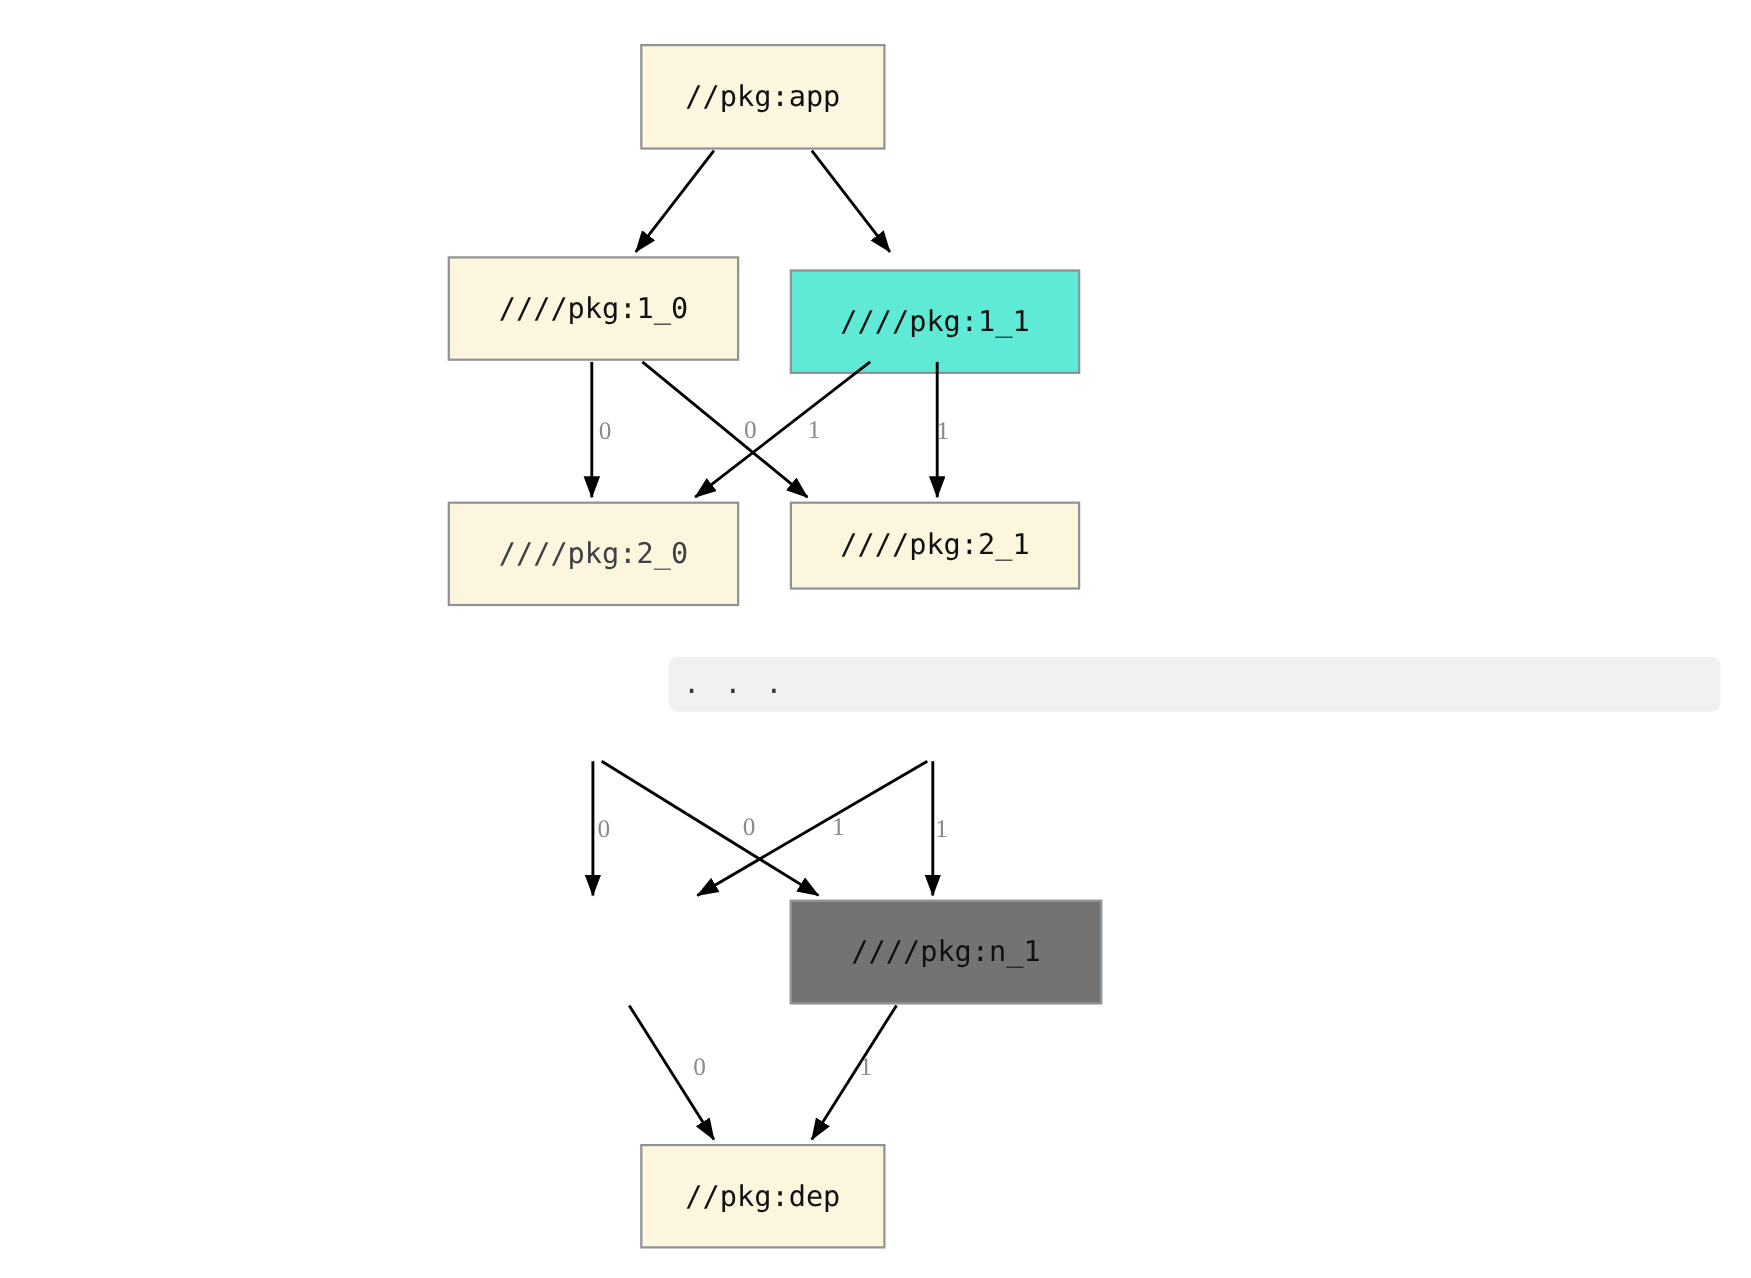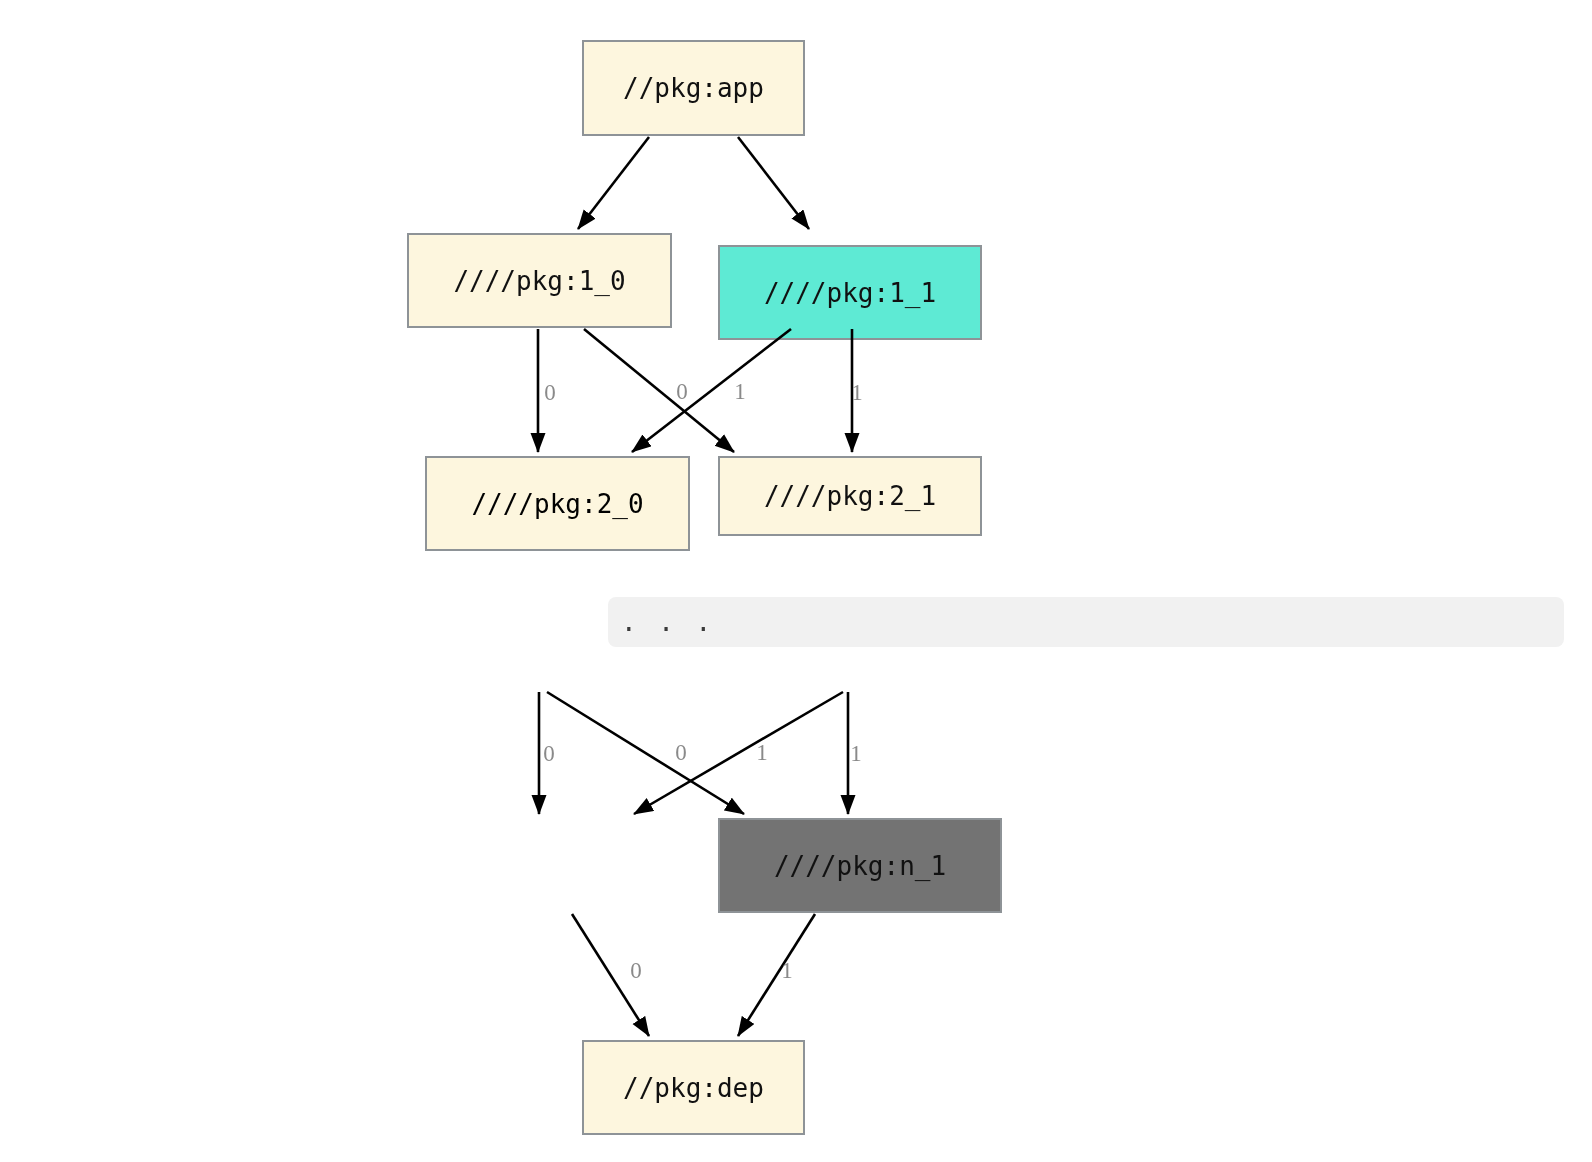--- a/index.html
+++ b/index.html
@@ -50,21 +50,21 @@
   <div class="nodes-layer" id="nodes-layer">
       <div class="node" style="left: 582px; top: 40px; width: 223px; height: 96px; background: rgb(253, 246, 222); border: 2.5px solid rgb(142, 147, 151); color: rgb(17, 17, 17);">
         <span>//pkg:app</span>
       </div>
       <div class="node" style="left: 407px; top: 233px; width: 265px; height: 95px; background: rgb(253, 246, 222); border: 2.5px solid rgb(142, 147, 151); color: rgb(17, 17, 17);">
         <span>////pkg:1_0</span>
       </div>
       <div class="node" style="left: 718px; top: 233px; width: 264px; height: 95px; background: #5eead4; border: 2.5px solid rgb(142, 147, 151); color: rgb(17, 17, 17); margin-top: 12px;">
         <span>////pkg:1_1</span>
       </div>
-      <div class="node" style="left: 425px; top: 456px; width: 265px; height: 95px; background: rgb(253, 246, 222); border: 2.5px solid rgb(142, 147, 151); color: #000000;">
+      <div class="node" style="left: 407px; top: 456px; width: 265px; height: 95px; background: rgb(253, 246, 222); border: 2.5px solid rgb(142, 147, 151); color: #404040;">
         <span>////pkg:2_0</span>
       </div>
       <div class="node" style="left: 718px; top: 456px; width: 264px; height: 80px; background: rgb(253, 246, 222); border: 2.5px solid rgb(142, 147, 151); color: rgb(17, 17, 17);">
         <span>////pkg:2_1</span>
       </div>
       <div class="node" style="left: 718px; top: 818px; width: 284px; height: 95px; background: #737373; border: 2.5px solid rgb(142, 147, 151); color: rgb(17, 17, 17);">
         <span>////pkg:n_1</span>
       </div>
       <div class="node" style="left: 582px; top: 1040px; width: 223px; height: 95px; background: rgb(253, 246, 222); border: 2.5px solid rgb(142, 147, 151); color: rgb(17, 17, 17);">
         <span>//pkg:dep</span>

